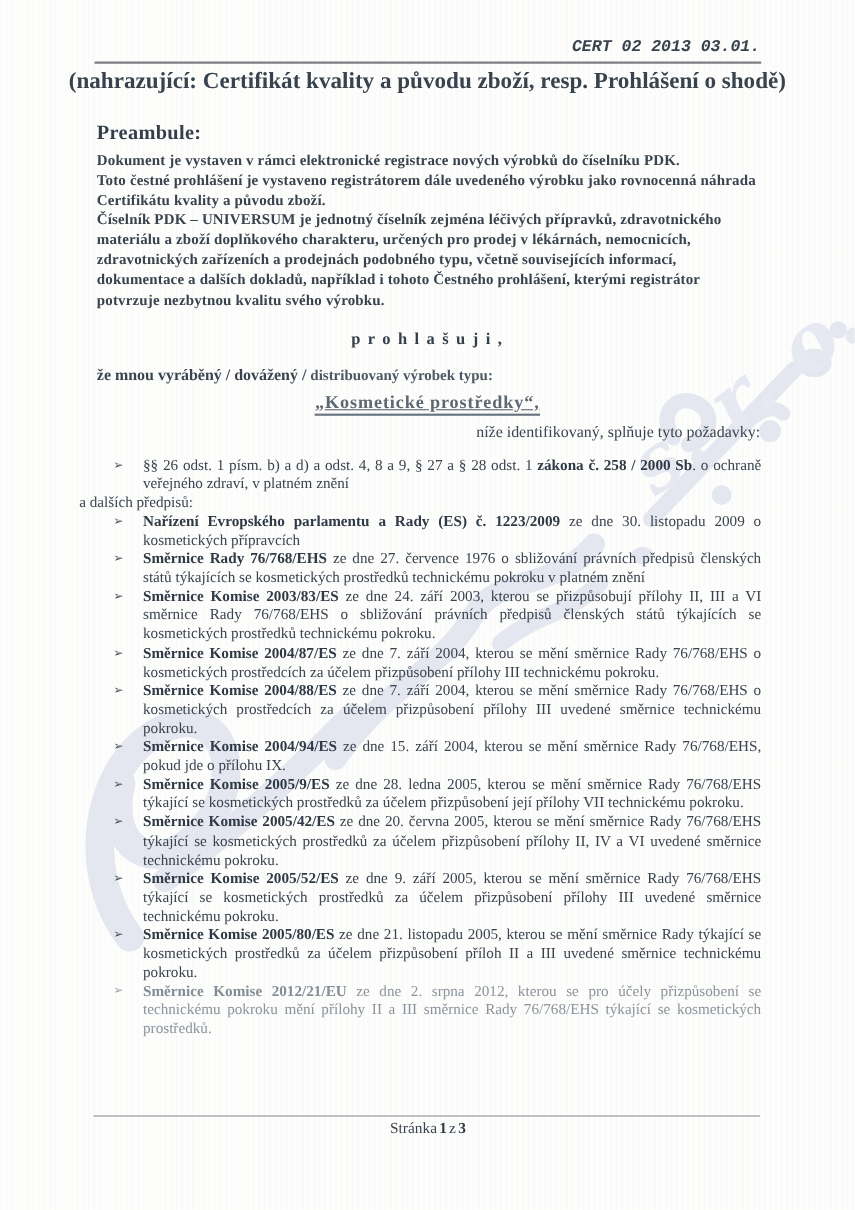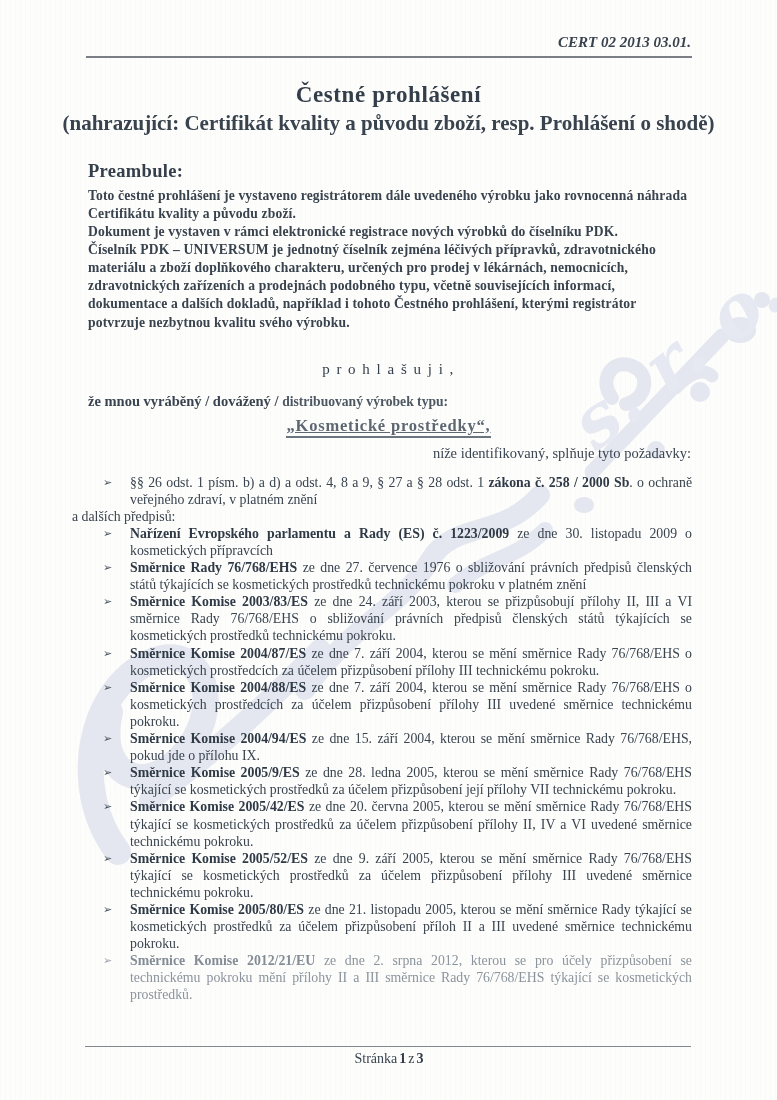--- a/index.html
+++ b/index.html
@@ -15,21 +15,21 @@
       #fdfdfc;
     color:#3a4450;
   }
   
   .watermark{position:absolute;inset:0;z-index:0;pointer-events:none;}
   .watermark svg{display:block;}
   
   .doc-ref{
     padding:34px 86px 0 88px;text-align:right;
     font-size:15px;font-style:italic;font-weight:bold;color:#39434e;
-    position:relative;z-index:1;
+    position:relative;z-index:1;font-family:Liberation Mono, monospace;
   }
   .header-rule{
     margin:5px 85px 0 86px;height:0;
     border-top:2px solid rgba(72,78,88,0.72);
     position:relative;z-index:1;
   }
   .title{
     margin:24px 0 0 0;text-align:center;
     font-size:23px;font-weight:bold;letter-spacing:0.6px;color:#333e4a;
     position:relative;z-index:1;
@@ -47,21 +47,21 @@
   .preamble p{
     margin:0;font-size:13.6px;font-weight:bold;line-height:1.33;
     color:#39434e;letter-spacing:0.15px;
   }
   
   .intro{
     margin-top:24px;padding:0 86px 0 88px;font-size:14.5px;text-indent:57px;
     position:relative;z-index:1;
   }
   .pronounce{
-    margin-top:29px;text-align:center;font-size:15px;font-weight:normal;
+    margin-top:19px;text-align:center;font-size:15px;font-weight:bold;
     letter-spacing:1.5px;color:#343f4b;position:relative;z-index:1;
   }
   .product-line{
     margin-top:15px;padding:0 86px 0 88px;font-size:14.5px;position:relative;z-index:1;font-weight:bold;
   }
   .product-line .alt{font-size:13.6px;color:#4d5862;}
   .product-type{
     margin-top:6px;text-align:center;font-size:16.5px;font-weight:bold;
     color:#5d6772;position:relative;z-index:1;letter-spacing:0.8px;text-decoration:underline;
   }
@@ -82,21 +82,21 @@
   }
   .req-item .req-body{flex:1;text-align:justify;}
   .req-body b{color:#2f3a46;}
   .more-label{margin-left:-31px;}
   .req-item.muted{color:#8b939c;}
   .req-item.muted .marker{color:#9aa1a9;}
   .req-item.muted b{color:#848d96;}
   
   .footer{
     position:absolute;left:85px;right:86px;top:1014px;text-align:center;
-    font-size:14px;color:#39434e;z-index:1;margin-top:32px;
+    font-size:14px;color:#39434e;z-index:1;
   }
   .footer-rule{border-top:1.5px solid rgba(96,102,112,0.78);margin-bottom:4px;}
   .footer b{color:#2f3a46;}
   .footer span{margin:0 2px;}
 </style>
 </head>
 <body>
 
 <div class="page">
 
@@ -121,27 +121,26 @@
         <circle cx="762" cy="300" r="8"></circle>
         <ellipse cx="584" cy="505" rx="10" ry="8"></ellipse>
       </g>
       <text x="596" y="452" transform="rotate(-38 596 452)" font-family="DejaVu Serif, serif" font-style="italic" font-weight="bold" font-size="72" fill="#e6e9f1">s. r. o.</text>
     </svg>
   </div>
 
   <div class="doc-ref">CERT 02 2013 03.01.</div>
   <div class="header-rule"></div>
 
-  <h1 class="title">Čestné prohlášení</h1>
   <div class="subtitle">(nahrazující: Certifikát kvality a původu zboží, resp. Prohlášení o shodě)</div>
 
   <div class="preamble">
     <div class="preamble-heading">Preambule:</div>
+    <p>Dokument je vystaven v rámci elektronické registrace nových výrobků do číselníku PDK.</p>
     <p>Toto čestné prohlášení je vystaveno registrátorem dále uvedeného výrobku jako rovnocenná náhrada Certifikátu kvality a původu zboží.</p>
-    <p>Dokument je vystaven v rámci elektronické registrace nových výrobků do číselníku PDK.</p>
     <p>Číselník PDK – UNIVERSUM je jednotný číselník zejména léčivých přípravků, zdravotnického materiálu a zboží doplňkového charakteru, určených pro prodej v lékárnách, nemocnicích, zdravotnických zařízeních a prodejnách podobného typu, včetně souvisejících informací, dokumentace a dalších dokladů, například i tohoto Čestného prohlášení, kterými registrátor potvrzuje nezbytnou kvalitu svého výrobku.</p>
   </div>
 
   <div class="pronounce">p r o h l a š u j i ,</div>
   <div class="product-line"><span>že mnou vyráběný / dovážený  / </span><span class="alt">distribuovaný výrobek typu:</span></div>
   <div class="product-type"><span class="underlined">„Kosmetické prostředky“,</span></div>
   <div class="req-intro">níže identifikovaný, splňuje tyto požadavky:</div>
 
   <div class="req-block">
     <div class="req-item">

